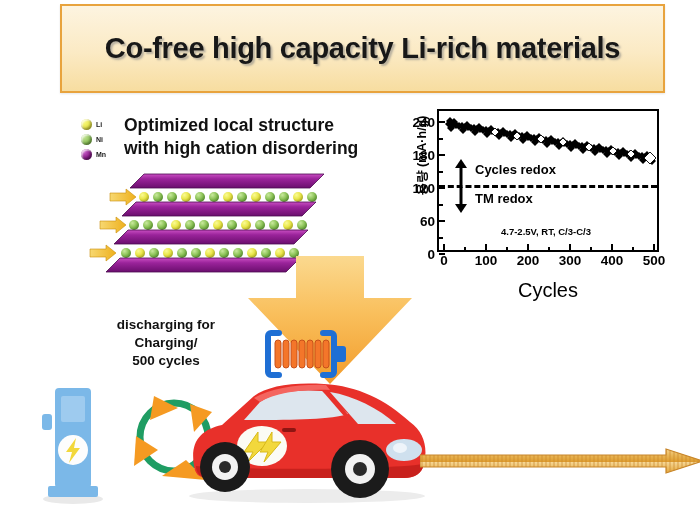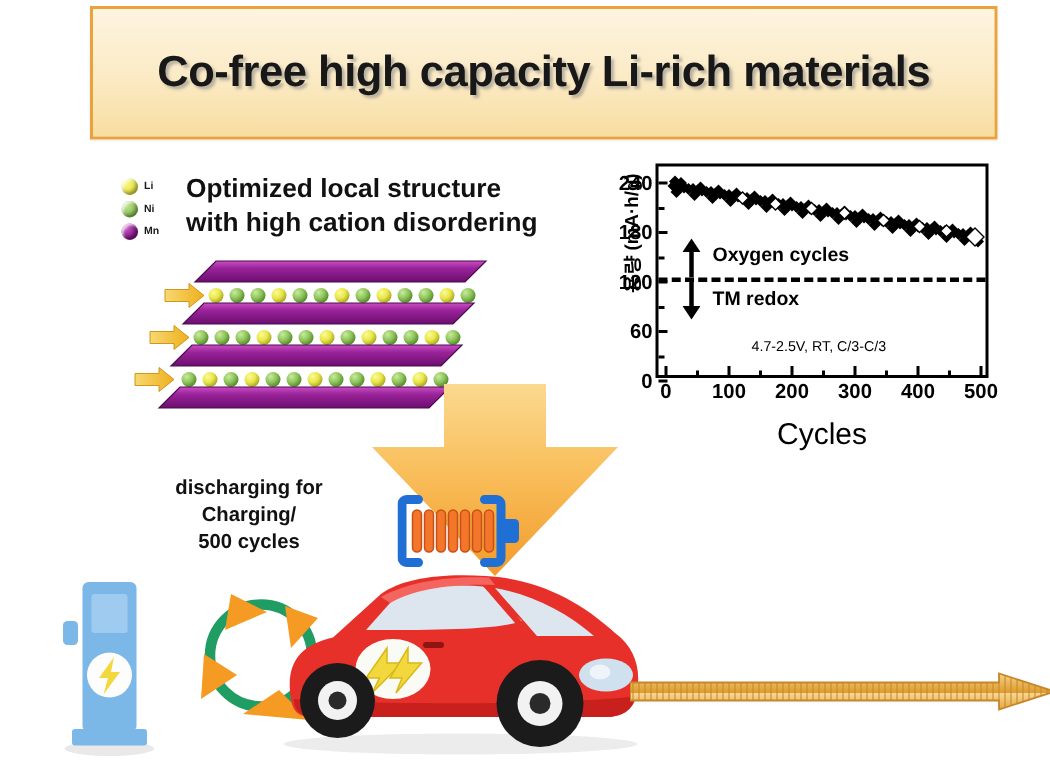--- a/index.html
+++ b/index.html
@@ -95,21 +95,21 @@
   #redox-divider {
     position: absolute; left: 0; width: 100%;
     border-top: 3px dashed #000;
   }
   .redox-label {
     position: absolute; font-size: 13px; font-weight: bold; color: #000;
     white-space: nowrap;
   }
   .redox-arrow { position: absolute; width: 12px; height: 26px; }
   #cond-text {
-    position: absolute; font-size: 9.5px; font-weight: normal; color: #000;
+    position: absolute; font-size: 9.5px; font-weight: bold; color: #000;
     white-space: nowrap;
   }
   #xlabel {
     position: absolute; left: 36px; width: 222px; top: 172px;
     text-align: center; font-size: 20px; font-weight: normal; color: #000;
   }
 
   
   #down-arrow { position: absolute; left: 228px; top: 256px; width: 180px; height: 130px; }
 
@@ -422,21 +422,21 @@
           <polygon points="205,47 211,41 217,47 211,53"></polygon>
         </g>
       </svg>
 
       <div id="redox-divider" style="top:74px"></div>
 
       <svg class="redox-arrow" style="left:16px;top:48px" width="12" height="26" viewBox="0 0 12 26">
         <line x1="6" y1="26" x2="6" y2="6" stroke="#000" stroke-width="3"></line>
         <polygon points="6,0 12,9 0,9" fill="#000"></polygon>
       </svg>
-      <div class="redox-label" style="left:36px;top:51px">Oxygen cycles</div>
+      <div class="redox-label" style="left:36px;top:51px">Cycles redox</div>
 
       <svg class="redox-arrow" style="left:16px;top:76px" width="12" height="26" viewBox="0 0 12 26">
         <line x1="6" y1="0" x2="6" y2="20" stroke="#000" stroke-width="3"></line>
         <polygon points="6,26 0,17 12,17" fill="#000"></polygon>
       </svg>
       <div class="redox-label" style="left:36px;top:80px">TM redox</div>
 
       <div id="cond-text" style="left:62px;top:115px">4.7-2.5V, RT, C/3-C/3</div>
     </div>
 

